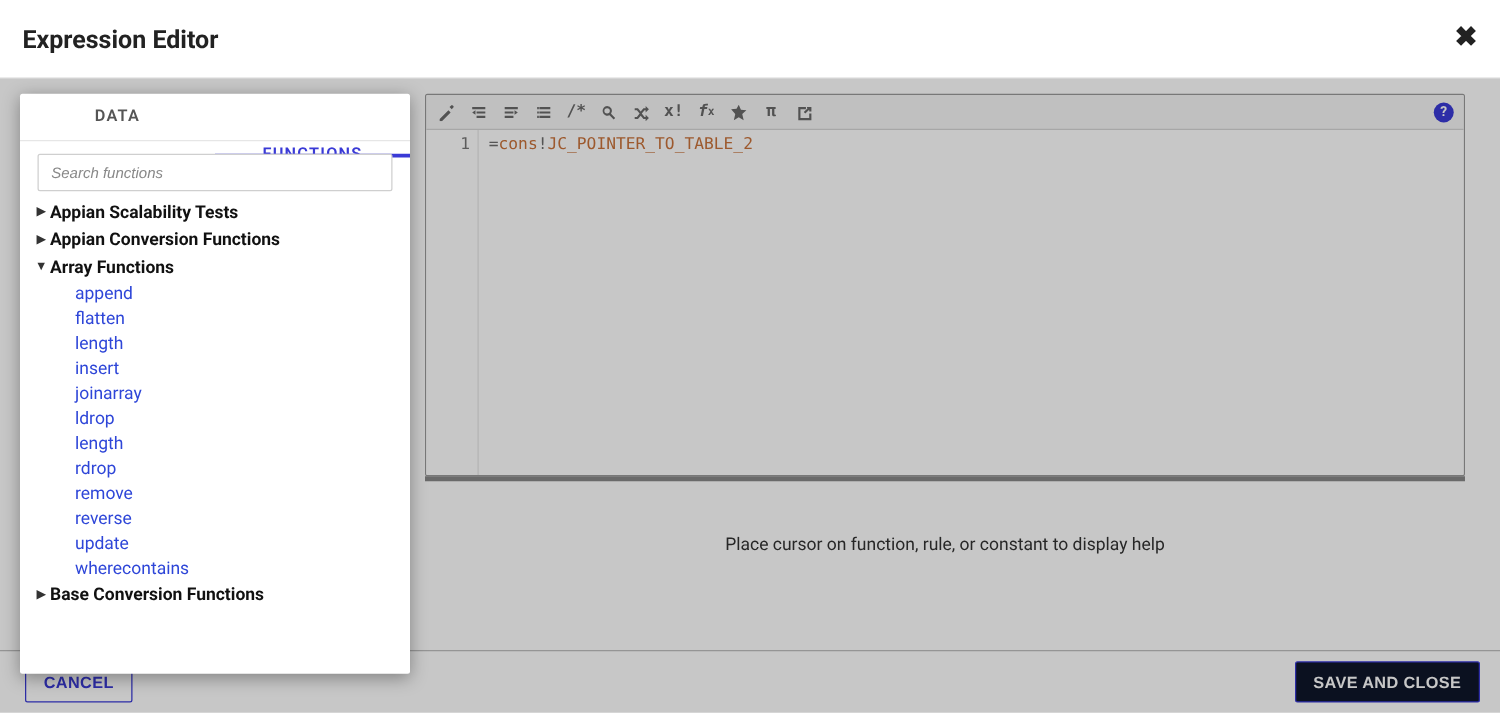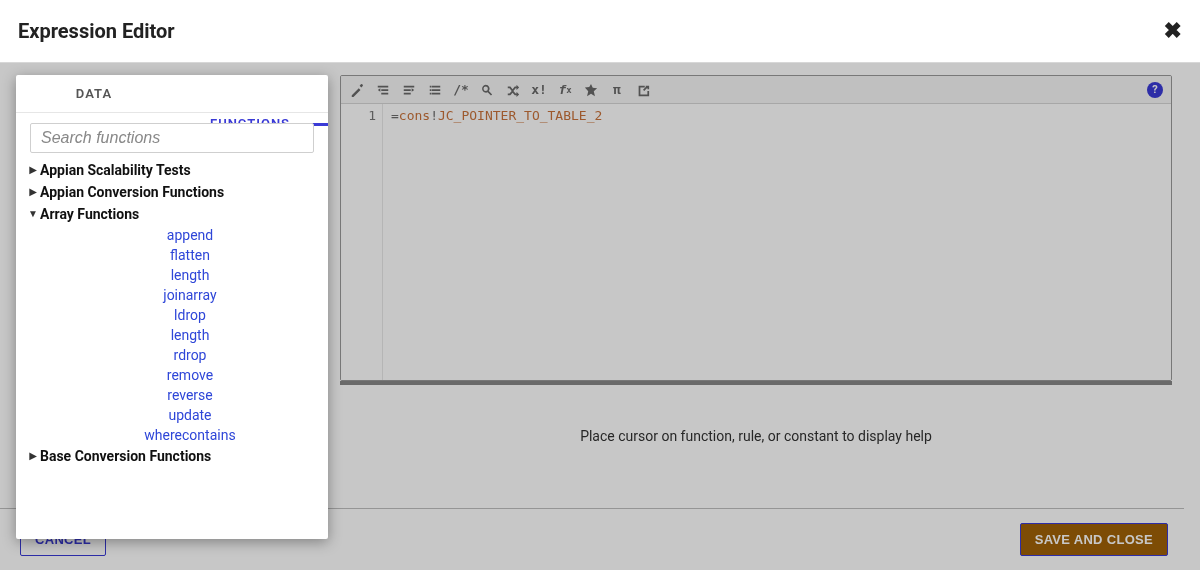--- a/index.html
+++ b/index.html
@@ -58,52 +58,52 @@
 
   .help-hint {
     width: 832px;
     height: 102px;
     display: flex; align-items: center; justify-content: center;
     color: #333;
     background: transparent;
   }
 
   .modal-footer {
-    position: absolute; z-index: 2; left: 0; right: 16px; bottom: 0; height: 62px;
+    position: absolute; z-index: 2; left: 0; right: 0; bottom: 0; height: 50px;
     border-top: 1px solid #bfbfbf;
     display: flex; align-items: center; justify-content: space-between;
     padding: 0 16px 0 20px;
     background: transparent;
   }
   .btn { font-size: 13px; font-weight: 600; padding: 8px 14px; border-radius: 2px; cursor: pointer; letter-spacing: 0.3px; }
   .btn-cancel { background: transparent; border: 1px solid #3a3ad6; color: #3a3ad6; }
-  .btn-primary { background: #a16207; border: 1px solid #3a3ad6; color: #fff; font-weight: 600; }
+  .btn-primary { background: #0f172a; border: 1px solid #3a3ad6; color: #fff; font-weight: 600; }
 
   
   .side-panel {
     position: absolute; z-index: 5;
     left: 16px; top: 75px;
     width: 312px; height: 464px;
     background: #fff;
     box-shadow: 0 3px 14px rgba(0,0,0,0.35);
     border-radius: 2px;
     overflow: hidden;
     display: flex; flex-direction: column;
   }
   .tabs { display: flex; height: 38px; border-bottom: 1px solid #e6e6e6; }
   .tab { flex: 1; display: flex; align-items: center; justify-content: center; font-size: 13px; font-weight: 600; letter-spacing: 1px; color: #555; cursor: pointer; }
   .tab.active { color: #3a3ad6; border-bottom: 3px solid #3a3ad6; margin-top: 48px; }
   .search-wrap { padding: 10px 14px 6px 14px; }
-  .search-input { width: 100%; height: 30px; padding: 4px 10px; border: 1px solid #cfcfcf; border-radius: 2px; font-style: italic; color: #555; font-size: 16px; }
+  .search-input { width: 100%; height: 30px; padding: 4px 10px; border: 1px solid #cfcfcf; border-radius: 2px; font-style: italic; color: #555; font-size: 12px; }
   .search-input::placeholder { color: #888; font-style: italic; }
   .tree { flex: 1; overflow-y: auto; padding: 0 8px 8px 8px; }
   .tree-item { display: flex; align-items: center; padding: 1px 0 1px 2px; line-height: 20px; cursor: pointer; }
   .tree-item .caret { width: 14px; font-size: 10px; color: #333; text-align: center; }
   .tree-item .lbl { font-weight: 700; color: #111; }
-  .tree-child { padding-left: 36px; line-height: 20px; text-align: center; }
+  .tree-child { padding-left: 36px; line-height: 20px; }
   .tree-child a { color: #2e46d8; text-decoration: none; cursor: pointer; }
 
   
   .tree::-webkit-scrollbar { width: 8px; }
   .tree::-webkit-scrollbar-thumb { background: #c7c7c7; border-radius: 4px; }
 
   
   .dim-layer {
     position: absolute; z-index: 3;
     left: 0; right: 0; top: 63px; bottom: 0;
@@ -208,20 +208,21 @@
         <span class="caret">▶</span>
         <span class="lbl">Appian Conversion Functions</span>
       </div>
       <div class="tree-item">
         <span class="caret">▼</span>
         <span class="lbl">Array Functions</span>
       </div>
       <div class="tree-child"><a>append</a></div>
       <div class="tree-child"><a>flatten</a></div>
       <div class="tree-child"><a>length</a></div>
+      <div class="tree-child"><a>insert</a></div>
       <div class="tree-child"><a>joinarray</a></div>
       <div class="tree-child"><a>ldrop</a></div>
       <div class="tree-child"><a>length</a></div>
       <div class="tree-child"><a>rdrop</a></div>
       <div class="tree-child"><a>remove</a></div>
       <div class="tree-child"><a>reverse</a></div>
       <div class="tree-child"><a>update</a></div>
       <div class="tree-child"><a>wherecontains</a></div>
       <div class="tree-item">
         <span class="caret">▶</span>

